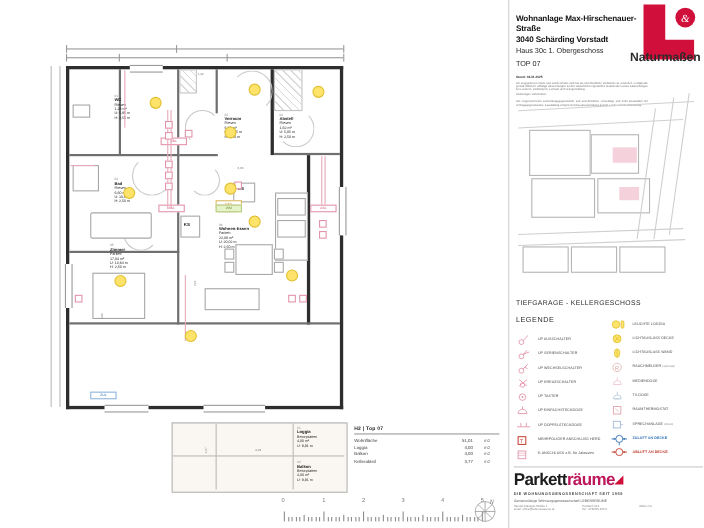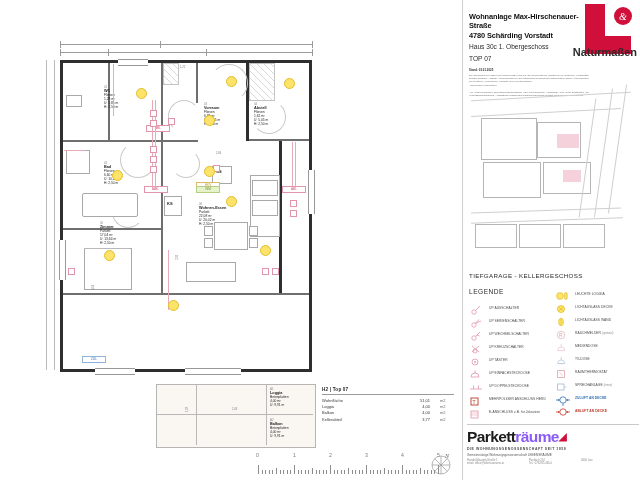--- a/index.html
+++ b/index.html
@@ -76,21 +76,21 @@
   .lrow .sym{position:absolute;left:0;top:0;width:16px;height:12px;}
   .lrow .txt{position:absolute;left:20px;top:3.5px;font-size:3.3px;color:#4a4a4a;
      letter-spacing:.05px;white-space:nowrap;}
   .lrow .txt .sm{font-size:2.6px;color:#8a8a8a;}
   .lrow .txt.blue{color:#2f6fb5;font-weight:bold;}
   .lrow .txt.red{color:#c0392b;font-weight:bold;}
 
   
   #footer{position:absolute;left:4px;top:424px;width:172px;border-top:.7px solid #c9c9c9;padding-top:4px;}
   #f-logo{font-size:15.5px;font-weight:bold;color:#1d1d1d;letter-spacing:-.6px;line-height:16px;}
-  #f-logo .rot{color:#8b5cf6;}
+  #f-logo .rot{color:#be185d;}
   #f-logo .mark{color:#d0103a;font-size:10px;vertical-align:top;}
   #f-tag{font-size:3.5px;color:#4a4a4a;letter-spacing:.55px;font-weight:bold;margin-top:1.5px;}
   #f-name{font-size:3.2px;color:#5a5a5a;margin-top:2.5px;}
   #f-addr{font-size:2.7px;color:#8a8a8a;line-height:3.4px;margin-top:1.5px;}
   #f-addr span{display:inline-block;}
   .fa1{width:62px;} .fa2{width:52px;}
 </style>
 </head>
 <body>
 
@@ -388,21 +388,21 @@
         <line x1="17.4" y1="6.6" x2="4.6" y2="19.4" stroke="#9a9a9a" stroke-width=".7"></line>
         <text x="15" y="6" font-size="6" fill="#6a6a6a" font-family="Liberation Serif, serif" font-style="italic">N</text>
       </svg>
     </div>
   </div>
 
   <div id="right-panel">
 
     <div id="title-block">
       <div class="t-main">Wohnanlage Max-Hirschenauer-Straße</div>
-      <div class="t-main">4780 Schärding Vorstadt</div>
+      <div class="t-main">3040 Schärding Vorstadt</div>
       <div class="t-sub">Haus 30c   1. Obergeschoss</div>
       <div class="t-sub">TOP 07</div>
       <div class="t-date">Stand: 03.01.2025</div>
       <div class="t-fine">Die angegebenen Maße und Flächenmaße sind nur als unverbindliche Richtwerte zu verstehen. Fertigmaße gemäß ÖNORM. Allfällige Abweichungen zu den tatsächlich hergestellten Naturmaßen sowie Abweichungen bei Fenstern, Heizkörpern, Formate und Verlegerichtung.</div>
       <div class="t-fine ul">Änderungen vorbehalten.</div>
       <div class="t-fine" style="margin-top:3px;">Alle eingezeichneten Einrichtungsgegenstände und unverbindliche Vorschläge und nicht Bestandteil der Vertragsgegenstandes. Ausstattung entsprechend Baubeschreibung gemäß Landeswohnbauförderung.</div>
     </div>
 
     <div id="logo">
       <svg width="60" height="62" viewBox="0 0 60 62">

